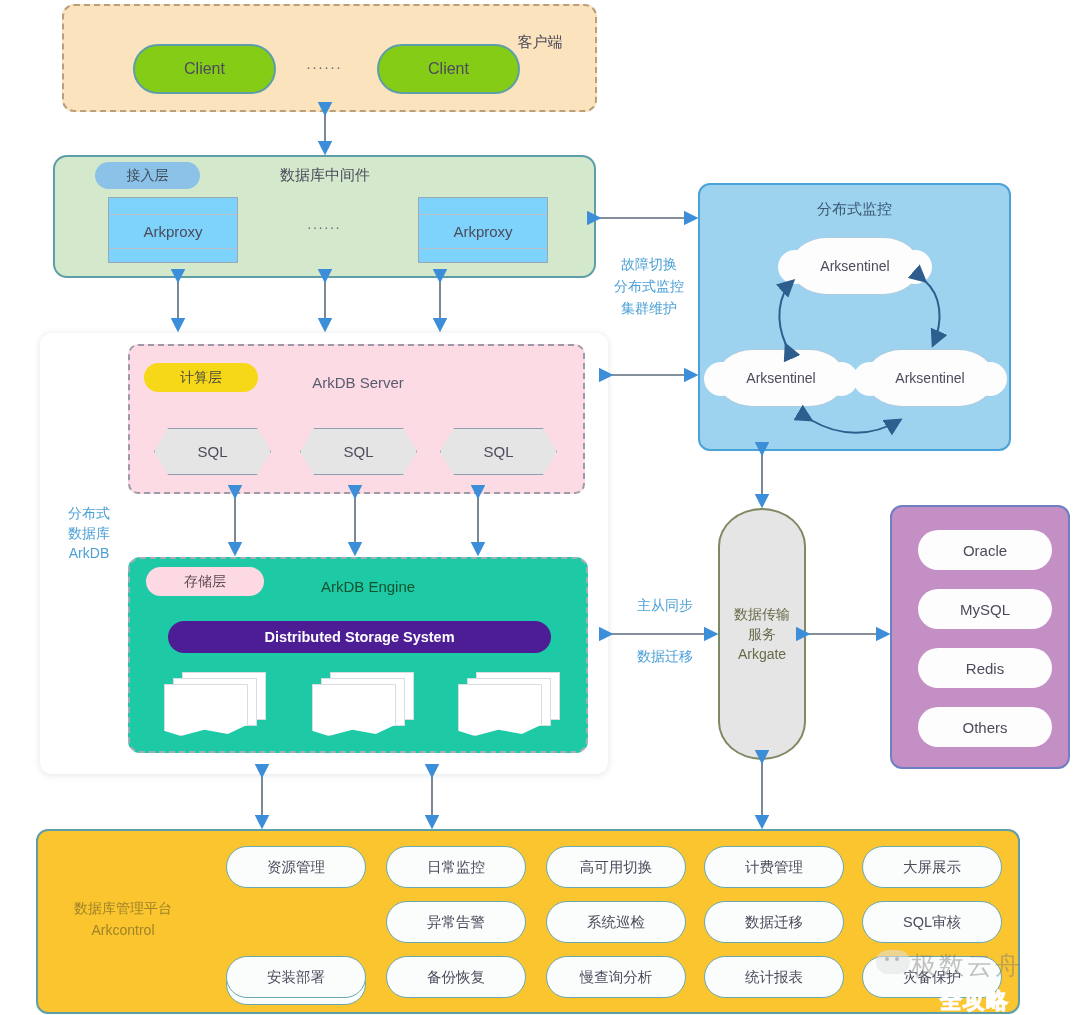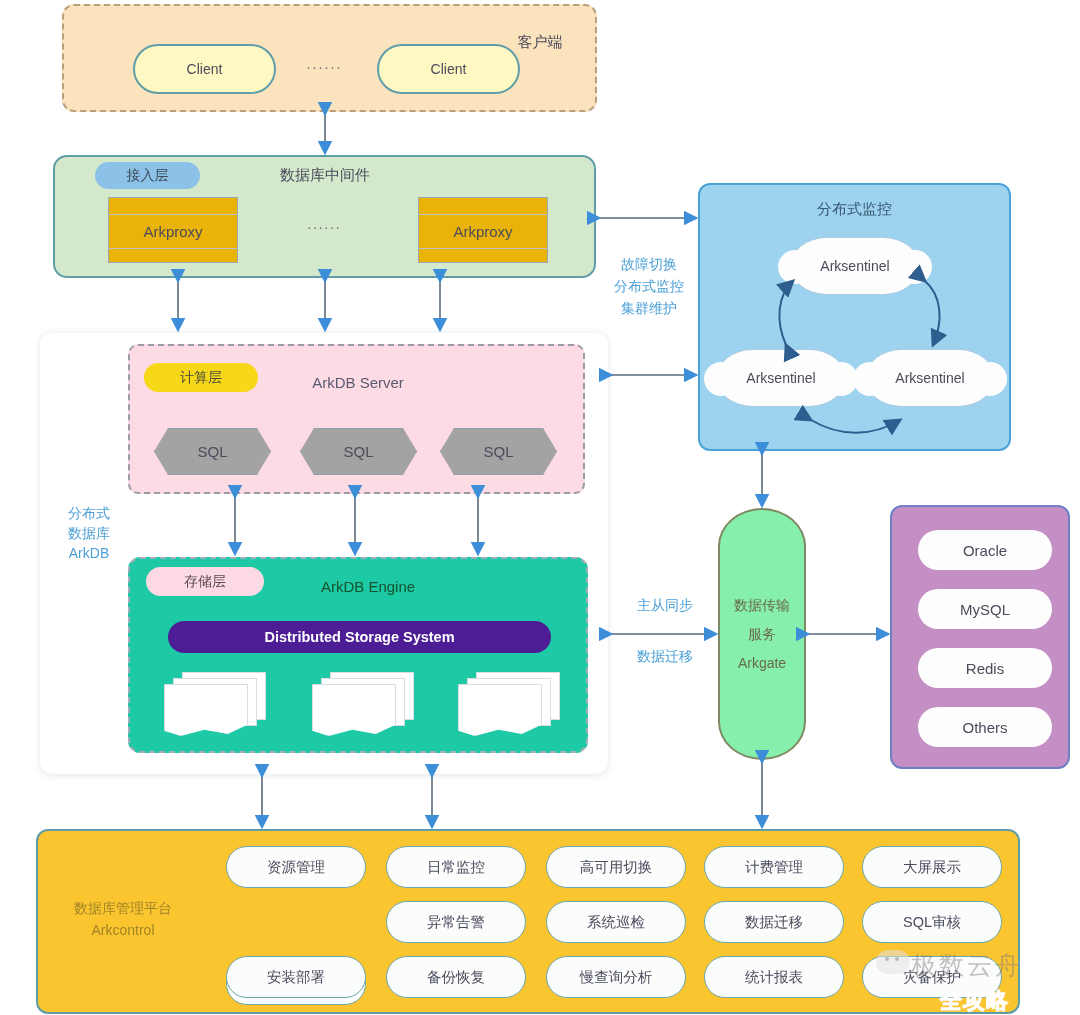--- a/index.html
+++ b/index.html
@@ -12,40 +12,40 @@
   .ctr{display:flex;align-items:center;justify-content:center;text-align:center;}
   .col{flex-direction:column;}
 
   
   #client-layer{
     left:62px;top:4px;width:535px;height:108px;
     background:#fbe3bd;border:2px dashed #b9a07a;border-radius:12px;
   }
   #client-title{left:0;top:33px;width:100%;font-size:15px;color:#4b4b5c;text-align:center;}
   .client-pill{
-    top:44px;width:143px;height:50px;background:#fef9c3;
+    top:44px;width:143px;height:50px;background:#84cc16;
     border:2px solid #5f9ea8;border-radius:26px;
-    font-size:14px;color:#4b4b5c;text-align:right;
+    font-size:16px;color:#4b4b5c;text-align:right;
   }
   #client-1{left:133px;}
   #client-2{left:377px;}
   #client-dots{left:296px;top:58px;width:56px;font-size:15px;color:#6b6b76;letter-spacing:1px;text-align:center;}
 
   
   #middleware-layer{
     left:53px;top:155px;width:543px;height:123px;
     background:#d4e8cc;border:2px solid #5f9ea8;border-radius:14px;
   }
   #access-badge{
     left:95px;top:162px;width:105px;height:27px;background:#8cc2e8;
     border-radius:14px;font-size:14px;color:#3d4a57;
   }
   #middleware-title{left:230px;top:166px;width:190px;font-size:15px;color:#4b4b5c;text-align:center;}
   .arkproxy-box{
-    top:197px;width:130px;height:66px;background:#eab308;border:1px solid #9aa7b5;
+    top:197px;width:130px;height:66px;background:#7dd3fc;border:1px solid #9aa7b5;
   }
   .arkproxy-box .sep{position:absolute;left:0;width:100%;height:1px;background:#b9c3cd;}
   .arkproxy-box .sep.s1{top:16px;}
   .arkproxy-box .sep.s2{top:50px;}
   .arkproxy-box .lbl{position:absolute;left:0;top:16px;width:100%;height:34px;
     display:flex;align-items:center;justify-content:center;font-size:15px;color:#4b4b5c;}
   #arkproxy-1{left:108px;}
   #arkproxy-2{left:418px;}
   #proxy-dots{left:294px;top:219px;width:60px;font-size:14px;color:#6b6b76;letter-spacing:1px;text-align:center;}
 
@@ -64,21 +64,21 @@
   #compute-layer{
     left:128px;top:344px;width:457px;height:150px;
     background:#fcdbe4;border:2px dashed #9a9aa8;border-radius:10px;
   }
   #compute-badge{
     left:144px;top:363px;width:114px;height:29px;background:#f6d819;
     border-radius:15px;font-size:14px;color:#4b4b3c;
   }
   #compute-title{left:268px;top:374px;width:180px;font-size:15px;color:#5a5a70;text-align:center;}
   .sql-hex{
-    top:428px;width:117px;height:47px;background:#a3a3a3;
+    top:428px;width:117px;height:47px;background:#e5e5e5;
     border:1px solid #8fa0b2;font-size:15px;color:#4b4b5c;
     clip-path:polygon(14px 0,103px 0,117px 50%,103px 47px,14px 47px,0 50%);
   }
   #sql-1{left:154px;}
   #sql-2{left:300px;}
   #sql-3{left:440px;}
 
   
   #storage-layer{
     left:128px;top:557px;width:460px;height:196px;
@@ -121,22 +121,22 @@
   .cloud::before{left:-13px;top:12px;width:34px;height:34px;}
   .cloud::after{right:-13px;top:12px;width:34px;height:34px;}
   #cloud-top{left:791px;top:238px;width:128px;height:56px;}
   #cloud-left{left:717px;top:350px;width:128px;height:56px;}
   #cloud-right{left:866px;top:350px;width:128px;height:56px;}
   .cloud-label{position:relative;z-index:2;}
 
   
   #arkgate{
     left:718px;top:508px;width:88px;height:252px;
-    background:#86efac;border:2px solid #7e8a63;border-radius:44px/38px;
-    font-size:14px;line-height:29px;color:#6a6a4a;
+    background:#e5e5e5;border:2px solid #7e8a63;border-radius:44px/38px;
+    font-size:14px;line-height:20px;color:#6a6a4a;
   }
   #sync-label{left:622px;top:597px;width:86px;font-size:14px;color:#4b9fd5;text-align:center;}
   #migrate-label{left:622px;top:648px;width:86px;font-size:14px;color:#4b9fd5;text-align:center;}
 
   
   #db-panel{
     left:890px;top:505px;width:180px;height:264px;
     background:#c48fc4;border:2px solid #6e7fc2;border-radius:12px;
   }
   .db-pill{

